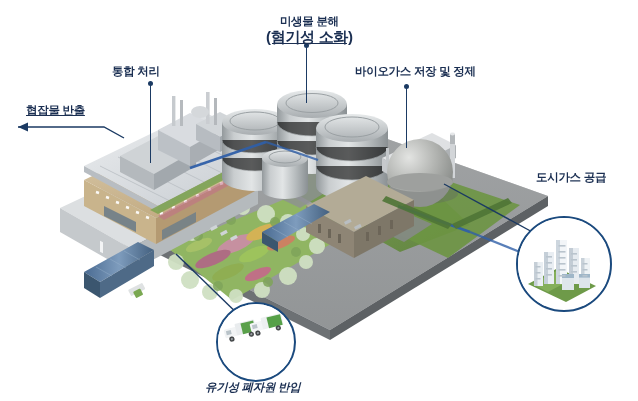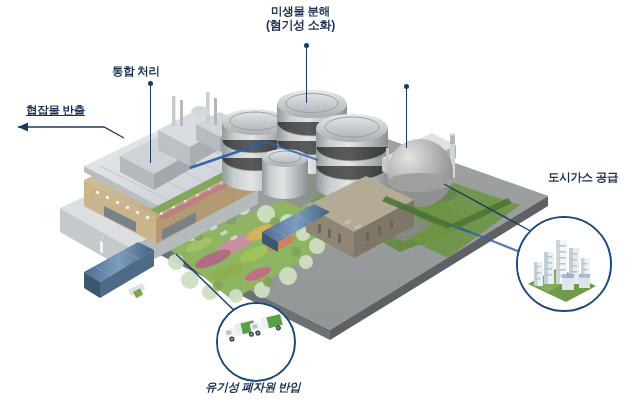--- a/index.html
+++ b/index.html
@@ -4,21 +4,21 @@
 <style>
   html,body{margin:0;padding:0;background:#ffffff;}
   body{width:638px;height:401px;overflow:hidden;
        font-family:"Liberation Sans","DejaVu Sans",sans-serif;}
   #stage{position:relative;width:638px;height:401px;background:#ffffff;}
 
   
   .label{position:absolute;color:#1b2f52;font-weight:bold;
          letter-spacing:-.3px;white-space:nowrap;line-height:1.22;}
   .label .l1{font-size:11.5px;display:block;}
-  .label .l2{font-size:12px;display:block;}
+  .label .l2{font-size:15px;display:block;text-decoration:underline;}
 
   
   .lead{position:absolute;background:#1b3a63;}
   .lead.v{width:1.3px;}
   .dot{position:absolute;width:5px;height:5px;border-radius:50%;
        background:#1b3a63;}
 
   
   .badge{position:absolute;border-radius:50%;
          border:2.4px solid #1b4a7e;background:#ffffff;overflow:hidden;}
@@ -435,27 +435,30 @@
   </div>
 
   <div class="label" style="left:26px;top:103px;text-decoration:underline;">
     <span class="l1">협잡물 반출</span>
   </div>
 
   <div class="label" style="left:112px;top:64px;">
     <span class="l1">통합 처리</span>
   </div>
 
-  <div class="label" style="left:266px;top:4px;text-align:center;">
+  <div class="label" style="left:266px;top:14px;text-align:center;">
     <span class="l1">미생물 분해</span>
     <span class="l2">(혐기성 소화)</span>
   </div>
 
-
-  <div class="label" style="left:548px;top:170px;">
+  <div class="label" style="left:355px;top:64px;">
+    <span class="l1">바이오가스 저장 및 정제</span>
+  </div>
+
+  <div class="label" style="left:536px;top:170px;">
     <span class="l1">도시가스 공급</span>
   </div>
 
   <div class="label" style="left:205px;top:380px;font-style:italic;">
     <span class="l1">유기성 폐자원 반입</span>
   </div>
 
 </div>
 
 </body></html>

